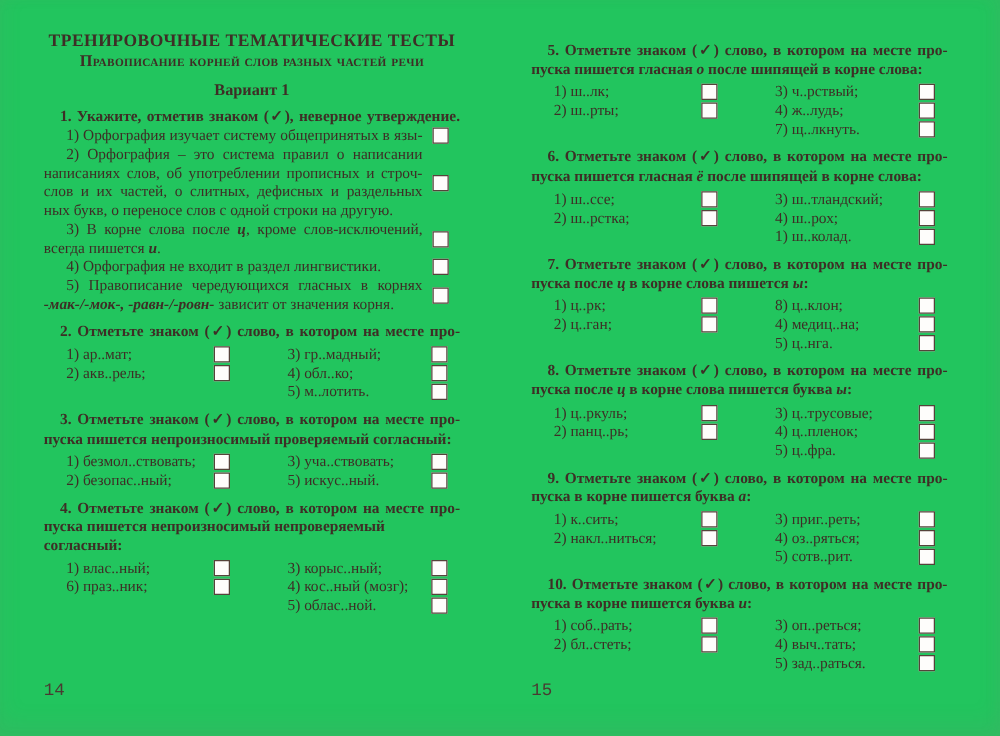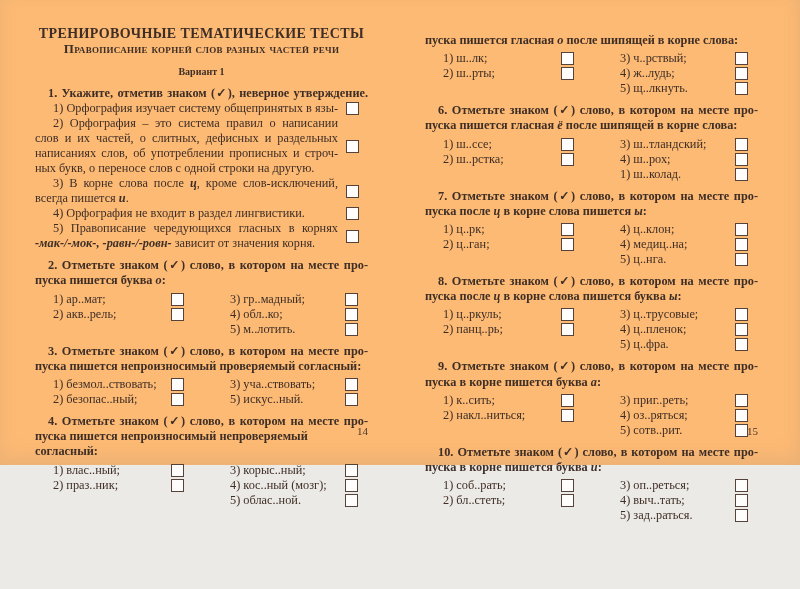--- a/index.html
+++ b/index.html
@@ -1,20 +1,20 @@
 <!DOCTYPE html>
 <html><head>
 <meta charset="utf-8">
 <style>
   html, body { margin: 0; padding: 0; }
   body { width: 800px; height: 589px; background: #eceae6; overflow: hidden; }
   .sheet {
     position: relative;
-    width: 800px; height: 465px;
-    background: #fdba74;
+    width: 800px; height: 589px;
+    background: #22c55e;
     box-shadow: inset 0 -10px 18px rgba(140,130,120,0.12), inset -4px 0 10px rgba(140,130,120,0.05);
     font-family: "Liberation Serif", "DejaVu Serif", serif;
     color: #3e2e26;
     display: flex;
     box-sizing: border-box;
   }
   .page { width: 333px; position: relative; padding-top: 26px; box-sizing: content-box; }
   .page.left  { margin-left: 35px; }
   .page.right { margin-left: 57px; }
 
@@ -23,21 +23,21 @@
     font-size: 14px; line-height: 16px; letter-spacing: 0.4px;
   }
   .subtitle {
     font-weight: bold; text-align: center;
     font-variant: small-caps;
     font-size: 13px; line-height: 14px; letter-spacing: 0.3px;
     margin-top: 0;
   }
   .variant {
     font-weight: bold; text-align: center;
-    font-size: 10px; line-height: 14px;
+    font-size: 13px; line-height: 14px;
     margin-top: 9px;
   }
 
   .question { margin-top: 7px; }
   .prompt { font-weight: bold; font-size: 12.3px; line-height: 15.2px; }
   .pline.ind { text-indent: 13px; }
   .j { text-align: justify; text-align-last: justify; }
   .i { font-style: italic; }
   .b { font-weight: bold; }
 
@@ -57,21 +57,21 @@
 
   .cols { display: flex; font-size: 12.3px; line-height: 15px; margin-top: 3px; }
   .col  { display: flex; flex-direction: column; }
   .col1 { margin-left: 18px; width: 131px; }
   .col2 { margin-left: 46px; width: 128px; }
   .crow { display: flex; align-items: center; justify-content: space-between; }
   .olabel { white-space: nowrap; }
 
   .pagenum {
     position: absolute; bottom: 28px; left: 0; right: 0;
-    text-align: right; font-size: 11px; color: #4a3a31;
+    text-align: left; font-size: 14px; color: #4a3a31; font-family: Liberation Mono, monospace;
   }
 </style>
 </head>
 <body>
 
 <div class="sheet">
   <div class="page left">
     <div class="title">ТРЕНИРОВОЧНЫЕ ТЕМАТИЧЕСКИЕ ТЕСТЫ</div>
     <div class="subtitle">Правописание корней слов разных частей речи</div>
     <div class="variant">Вариант 1</div>
@@ -83,22 +83,22 @@
           <div class="qlist">
             <div class="lrow">
               <div class="ltext">
                 <div class="iline j ind2"><span>1) Орфография изучает систему общепринятых в язы-</span></div>
               </div>
               <span class="cb"></span>
             </div>
             <div class="lrow">
               <div class="ltext">
                 <div class="iline j ind2"><span>2) Орфография – это система правил о написании</span></div>
+                <div class="iline j"><span>написаниях слов, об употреблении прописных и строч-</span></div>
                 <div class="iline j"><span>слов и их частей, о слитных, дефисных и раздельных</span></div>
-                <div class="iline j"><span>написаниях слов, об употреблении прописных и строч-</span></div>
                 <div class="iline"><span>ных букв, о переносе слов с одной строки на другую.</span></div>
               </div>
               <span class="cb"></span>
             </div>
             <div class="lrow">
               <div class="ltext">
                 <div class="iline j ind2"><span>3) В корне слова после </span><span class="i b">ц</span><span>, кроме слов-исключений,</span></div>
                 <div class="iline"><span>всегда пишется </span><span class="i b">и</span><span>.</span></div>
               </div>
               <span class="cb"></span>
@@ -114,21 +114,20 @@
                 <div class="iline j ind2"><span>5) Правописание чередующихся гласных в корнях</span></div>
                 <div class="iline"><span class="i b">-мак-/-мок-, -равн-/-ровн-</span><span> зависит от значения корня.</span></div>
               </div>
               <span class="cb"></span>
             </div>
           </div>
         </div>
         <div class="question">
           <div class="prompt">
             <div class="pline j ind"><span>2. Отметьте знаком (✓) слово, в котором на месте про-</span></div>
-            <div class="pline"><span>пуска пишется буква </span><span class="i">о</span><span>:</span></div>
           </div>
           <div class="cols">
             <div class="col col1">
               <div class="crow">
                 <span class="olabel">1) ар..мат;</span>
                 <span class="cb"></span>
               </div>
               <div class="crow">
                 <span class="olabel">2) акв..рель;</span>
                 <span class="cb"></span>
@@ -183,21 +182,21 @@
             <div class="pline j ind"><span>4. Отметьте знаком (✓) слово, в котором на месте про-</span></div>
             <div class="pline"><span>пуска пишется непроизносимый непроверяемый согласный:</span></div>
           </div>
           <div class="cols">
             <div class="col col1">
               <div class="crow">
                 <span class="olabel">1) влас..ный;</span>
                 <span class="cb"></span>
               </div>
               <div class="crow">
-                <span class="olabel">2) праз..ник;</span>
+                <span class="olabel">6) праз..ник;</span>
                 <span class="cb"></span>
               </div>
             </div>
             <div class="col col2">
               <div class="crow">
                 <span class="olabel">3) корыс..ный;</span>
                 <span class="cb"></span>
               </div>
               <div class="crow">
                 <span class="olabel">4) кос..ный (мозг);</span>
@@ -210,20 +209,21 @@
             </div>
           </div>
         </div>
       </div>
     <div class="pagenum">14</div>
   </div>
   <div class="page right">
     <div class="questions">
         <div class="question">
           <div class="prompt">
+            <div class="pline j ind"><span>5. Отметьте знаком (✓) слово, в котором на месте про-</span></div>
             <div class="pline"><span>пуска пишется гласная </span><span class="i">о</span><span> после шипящей в корне слова:</span></div>
           </div>
           <div class="cols">
             <div class="col col1">
               <div class="crow">
                 <span class="olabel">1) ш..лк;</span>
                 <span class="cb"></span>
               </div>
               <div class="crow">
                 <span class="olabel">2) ш..рты;</span>
@@ -233,21 +233,21 @@
             <div class="col col2">
               <div class="crow">
                 <span class="olabel">3) ч..рствый;</span>
                 <span class="cb"></span>
               </div>
               <div class="crow">
                 <span class="olabel">4) ж..лудь;</span>
                 <span class="cb"></span>
               </div>
               <div class="crow">
-                <span class="olabel">5) щ..лкнуть.</span>
+                <span class="olabel">7) щ..лкнуть.</span>
                 <span class="cb"></span>
               </div>
             </div>
           </div>
         </div>
         <div class="question">
           <div class="prompt">
             <div class="pline j ind"><span>6. Отметьте знаком (✓) слово, в котором на месте про-</span></div>
             <div class="pline"><span>пуска пишется гласная </span><span class="i">ё</span><span> после шипящей в корне слова:</span></div>
           </div>
@@ -289,21 +289,21 @@
                 <span class="olabel">1) ц..рк;</span>
                 <span class="cb"></span>
               </div>
               <div class="crow">
                 <span class="olabel">2) ц..ган;</span>
                 <span class="cb"></span>
               </div>
             </div>
             <div class="col col2">
               <div class="crow">
-                <span class="olabel">4) ц..клон;</span>
+                <span class="olabel">8) ц..клон;</span>
                 <span class="cb"></span>
               </div>
               <div class="crow">
                 <span class="olabel">4) медиц..на;</span>
                 <span class="cb"></span>
               </div>
               <div class="crow">
                 <span class="olabel">5) ц..нга.</span>
                 <span class="cb"></span>
               </div>

